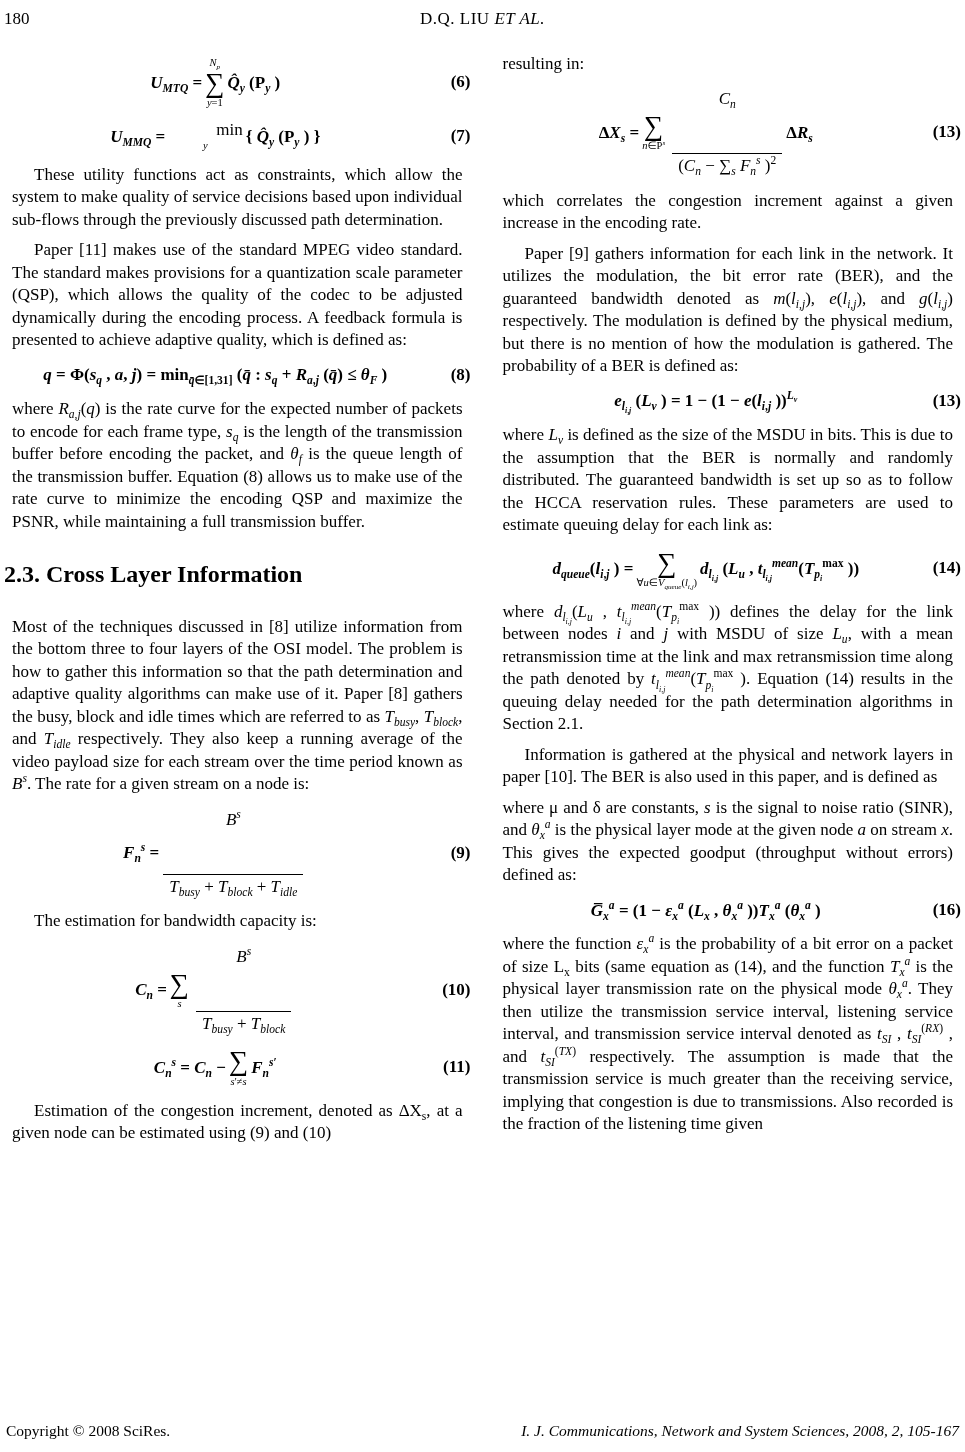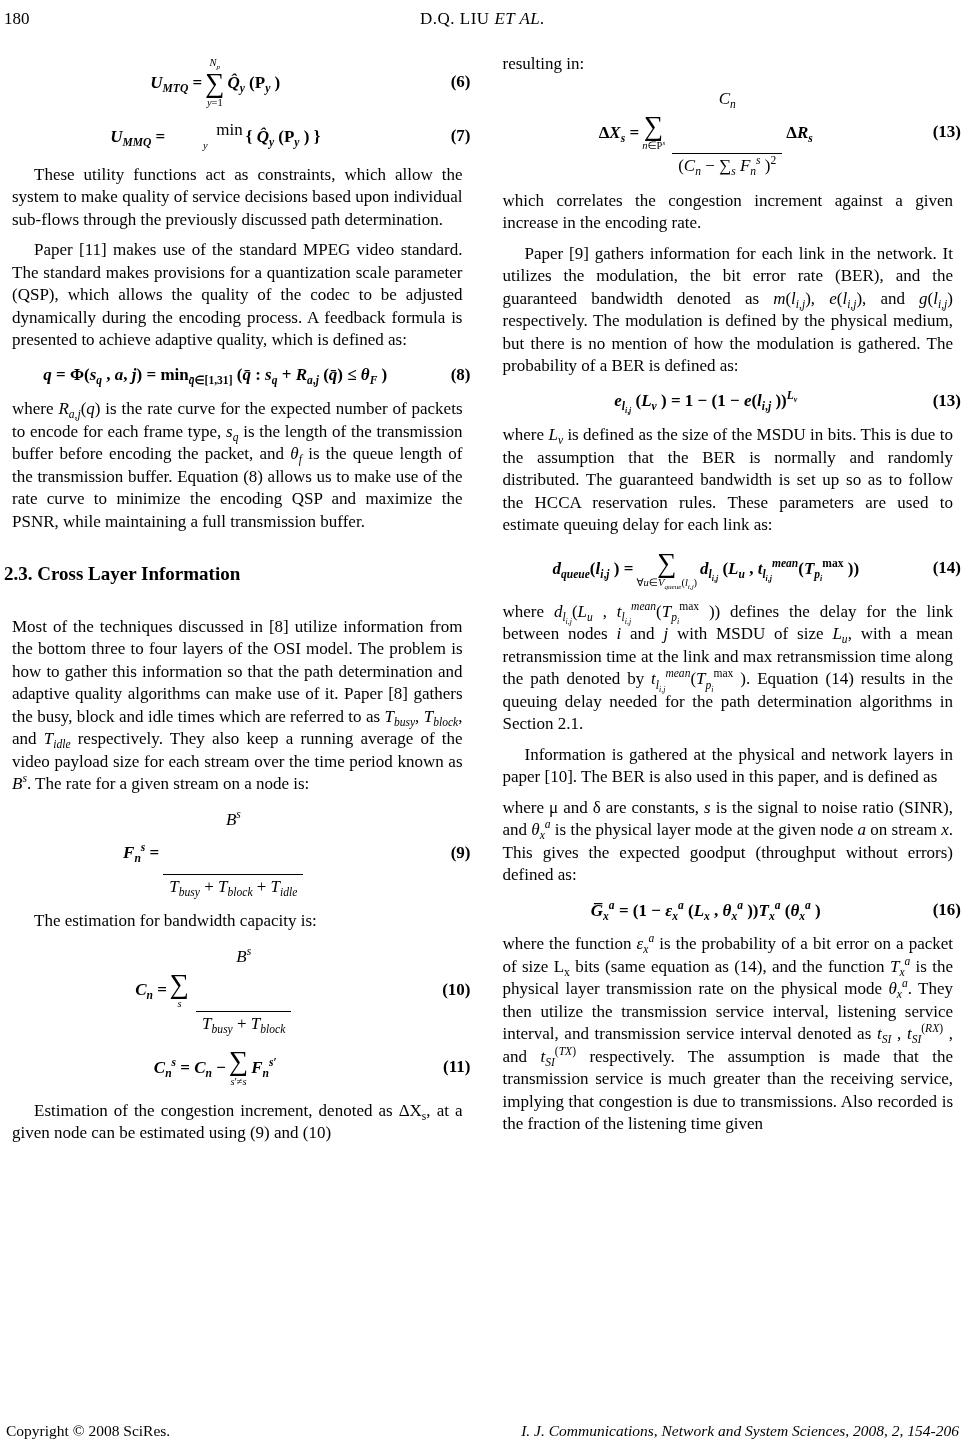--- a/index.html
+++ b/index.html
@@ -8,21 +8,21 @@
         display:flex;flex-direction:column;padding:8px 4px 10px 4px;}
   
   .running-head{display:grid;grid-template-columns:60px 1fr 60px;align-items:baseline;margin-bottom:14px;}
   .pgnum{text-align:left;}
   .rhead{text-align:center;letter-spacing:0.5px;}
   
   .columns{display:flex;gap:24px;flex:1;align-items:flex-start;}
   .col{flex:1;min-width:0;text-align:justify;}
   p.para{margin:8px;}
   p.indent{text-indent:22px;}
-  h2.sect{font-size:19px;font-weight:bold;margin:30px 0 30px 0;text-align:left;}
+  h2.sect{font-size:24px;font-weight:bold;margin:30px 0 30px 0;text-align:left;}
   em{font-style:italic;}
   sub,sup{font-size:68%;line-height:0;}
   
   .eq-row{display:flex;align-items:center;margin:12px 0;}
   .eq-body{flex:1;display:flex;justify-content:center;align-items:center;line-height:1.25;flex-wrap:nowrap;}
   .eq-num{font-weight:bold;min-width:44px;text-align:right;}
   .mrow{white-space:nowrap;font-weight:bold;}
   .bigop{display:inline-flex;flex-direction:column;align-items:center;vertical-align:middle;margin:0 3px;line-height:1;}
   .bigop .opsym{font-size:27px;line-height:1.05;}
   .bigop.small .opsym{font-size:17px;line-height:1.1;margin-left:48px;}
@@ -192,16 +192,16 @@
         <span class="eq-num">(16)</span>
       </div>
 
       <p class="para">where the function <em>ε</em><sub><em>x</em></sub><sup><em>a</em></sup> is the probability of a bit error on a packet of size L<sub>x</sub> bits (same equation as (14), and the function <em>T</em><sub><em>x</em></sub><sup><em>a</em></sup> is the physical layer transmission rate on the physical mode <em>θ</em><sub><em>x</em></sub><sup><em>a</em></sup>. They then utilize the transmission service interval, listening service interval, and transmission service interval denoted as <em>t</em><sub><em>SI</em></sub> , <em>t</em><sub><em>SI</em></sub><sup>(<em>RX</em>)</sup> , and <em>t</em><sub><em>SI</em></sub><sup>(<em>TX</em>)</sup>  respectively. The assumption is made that the transmission service is much greater than the receiving service, implying that congestion is due to transmissions. Also recorded is the fraction of the listening time given</p>
 
     </section>
   </main>
 
   <footer class="footer">
     <span>Copyright © 2008 SciRes.</span>
-    <span><em>I. J. Communications, Network and System Sciences, 2008, 2, 154-206</em></span>
+    <span><em>I. J. Communications, Network and System Sciences, 2008, 2, 105-167</em></span>
   </footer>
 
 </div>
 
 </body></html>

